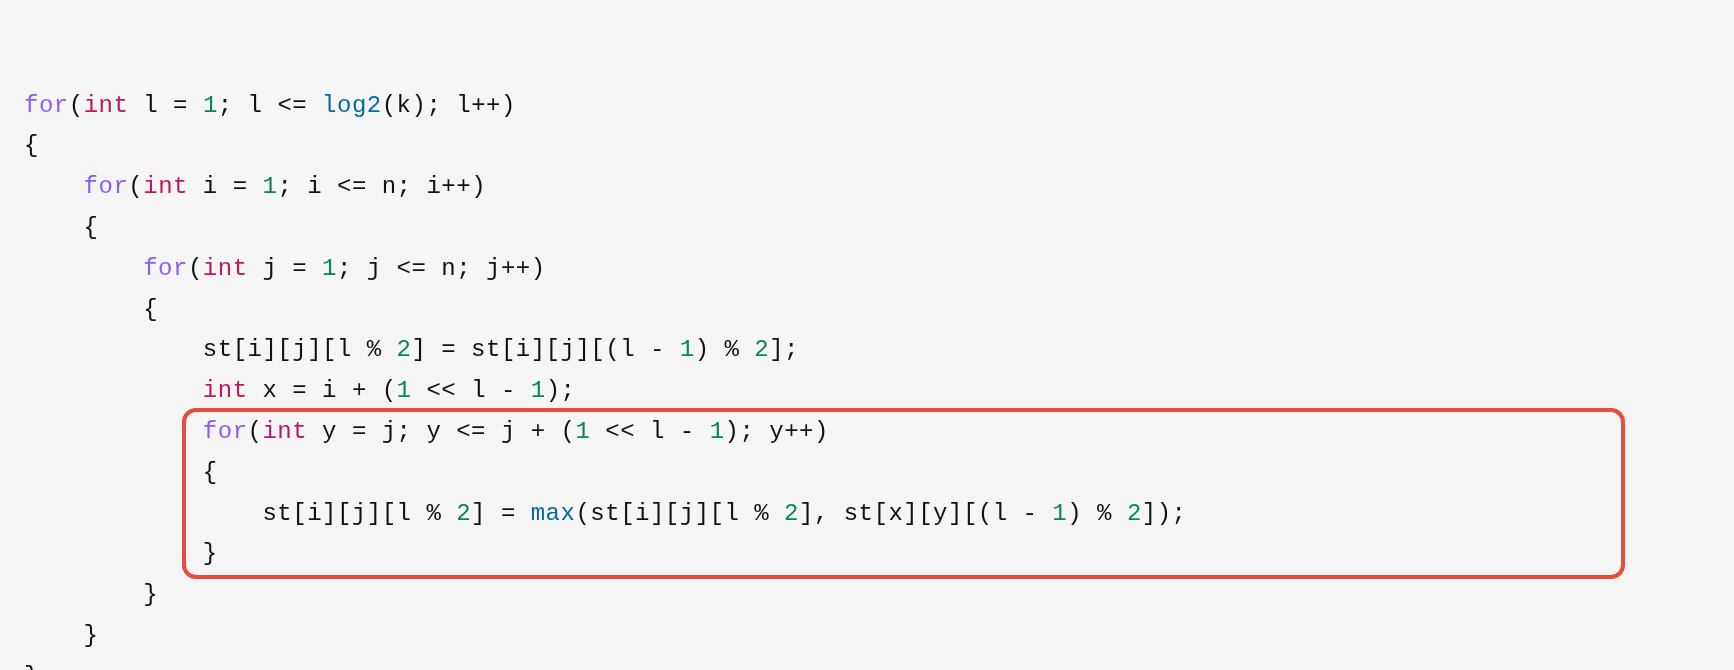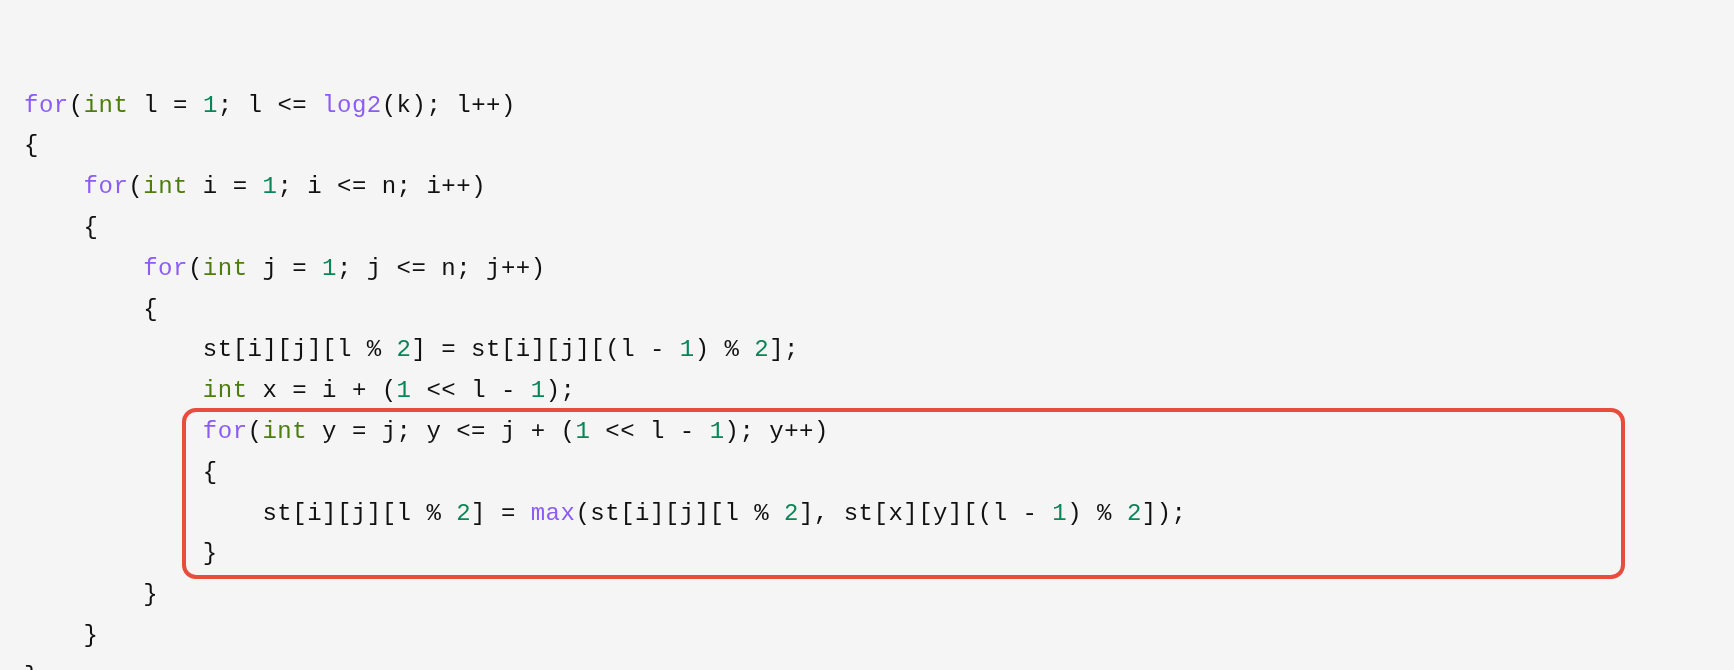--- a/index.html
+++ b/index.html
@@ -11,23 +11,23 @@
     line-height: 1.7;
     color: #111;
     letter-spacing: 0.5px;
   }
   .code-block {
     position: relative;
     padding: 4px 0 4px 24px;
     white-space: pre;
   }
   .tok-kw   { color: #8b5cf6; }  
-  .tok-type { color: #4d7c0f; }  
+  .tok-type { color: #be185d; }  
   .tok-num  { color: #098658; }  
-  .tok-func { color: #8b5cf6; }  
+  .tok-func { color: #0369a1; }  
   .tok-op,
   .tok-punc,
   .tok-id   { color: #111; }
 
   .highlight-box {
     position: absolute;
     border: 4px solid #e74c3c;
     border-radius: 14px;
     pointer-events: none;
     box-sizing: border-box;

